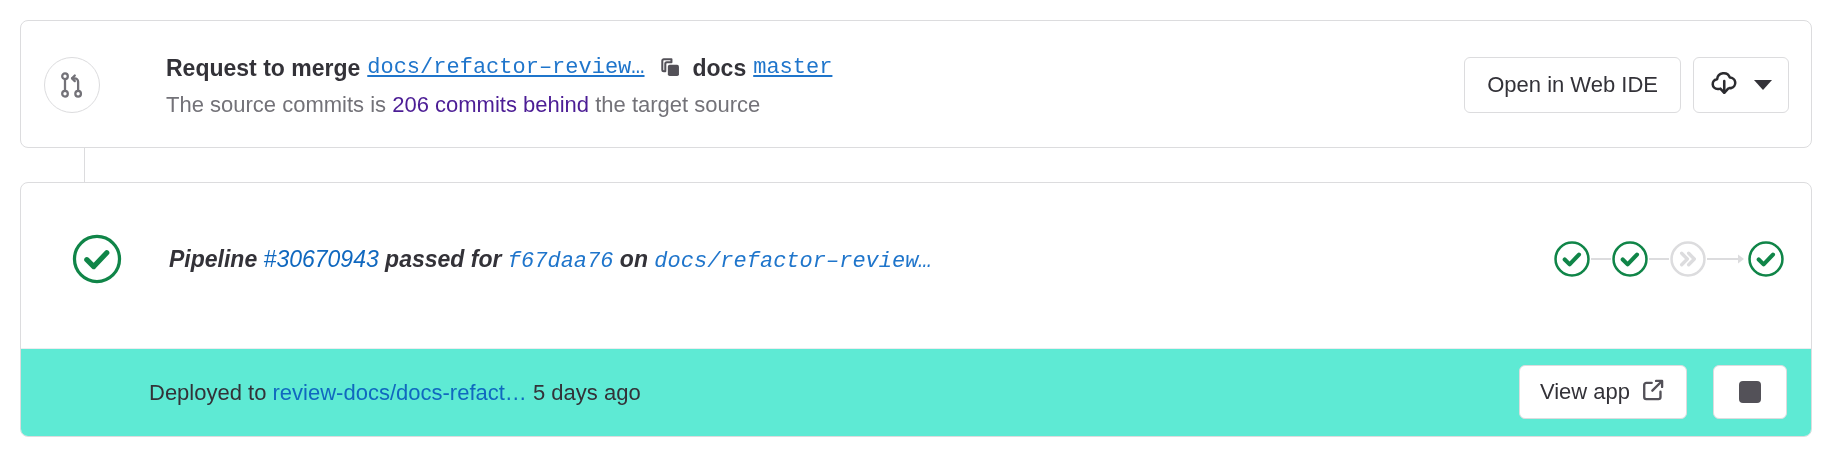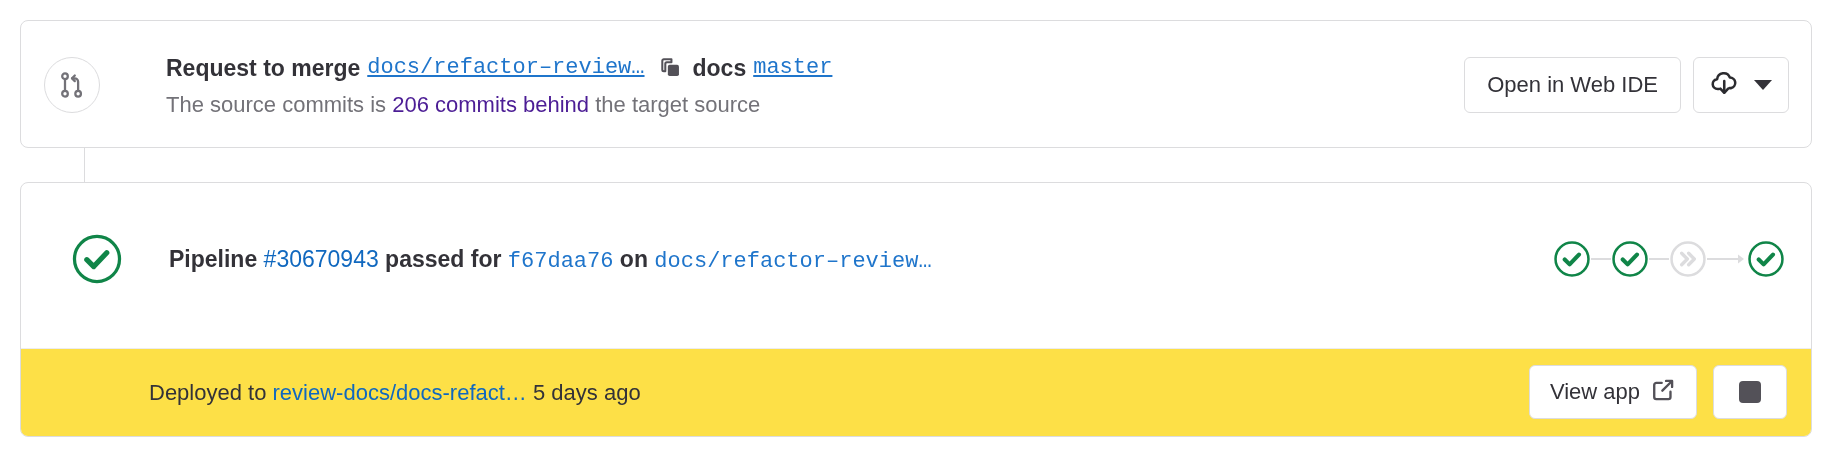--- a/index.html
+++ b/index.html
@@ -97,20 +97,21 @@
     border-right: 9px solid transparent;
     border-top: 10px solid #333238;
     display:inline-block;
   }
 
   
   .pipe-row {
     position: relative;
     height: 166px;
     border-bottom: 1px solid #ececef;
+    font-style: italic;
   }
   .status-circle {
     position: absolute; left: 50px; top: 50px;
     width: 52px; height: 52px;
   }
   .pipe-text {
     position: absolute; left: 148px; top: 60px;
     font-size: 23px; line-height: 32px; color: #333238;
     white-space: nowrap;
   }
@@ -128,33 +129,33 @@
   .stage-icon { width: 38px; height: 38px; display:block; }
   .stage-link { width: 20px; height: 2px; background: #dcdcde; }
   .stage-arrow {
     width: 40px; height: 12px; position: relative; display:flex; align-items:center;
   }
 
   
   .deploy-row {
     position: relative;
     height: 88px;
-    background: #fde047;
+    background: #5eead4;
   }
   .deploy-text {
     position: absolute; left: 128px; top: 28px;
     font-size: 22px; line-height: 32px; color: #333238;
     white-space: nowrap;
   }
   .deploy-text a { color: #1068bf; text-decoration: none; }
   .deploy-text .muted { color: #333238; }
 
   .deploy-actions {
     position: absolute; right: 24px; top: 16px;
-    display: flex; align-items: flex-start; gap: 16px;
+    display: flex; align-items: flex-start; gap: 26px;
   }
   .btn-sm { height: 54px; font-size: 22px; padding: 0 20px; }
   .btn-square { width: 74px; padding: 0; }
   .stop-square {
     width: 22px; height: 22px; border-radius: 4px; background: #535158;
   }
 </style>
 </head>
 <body>
 

